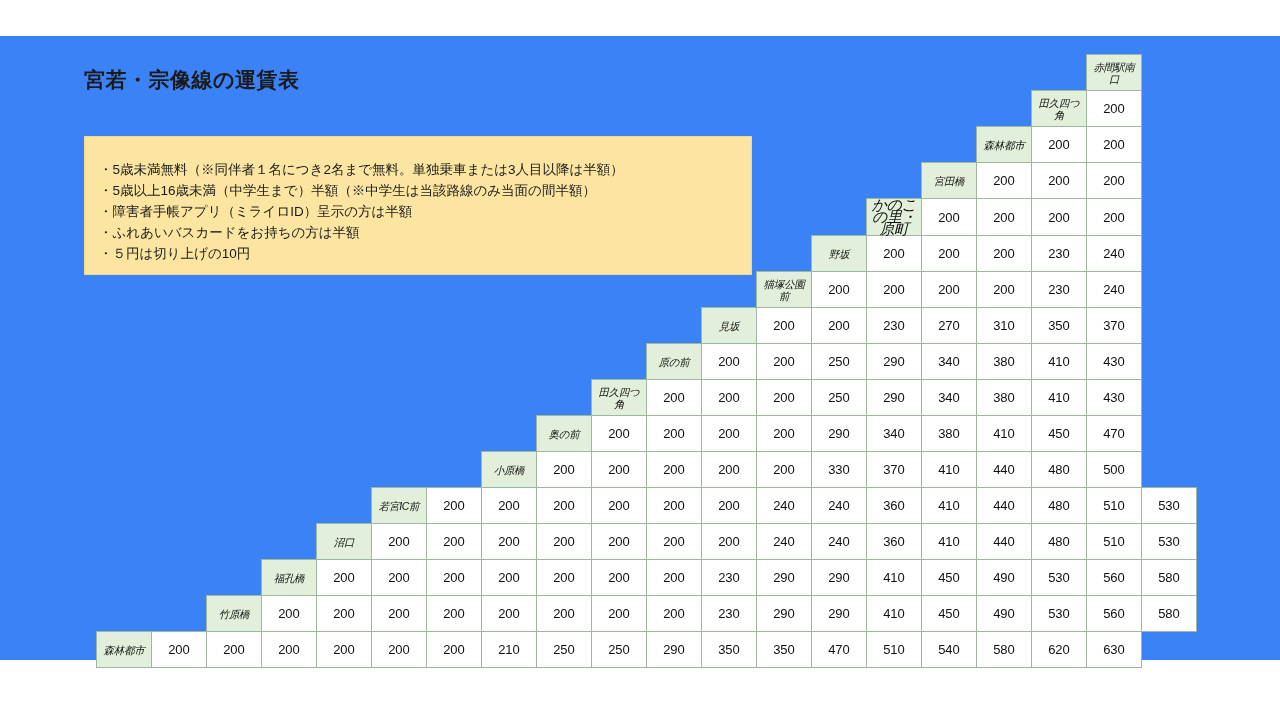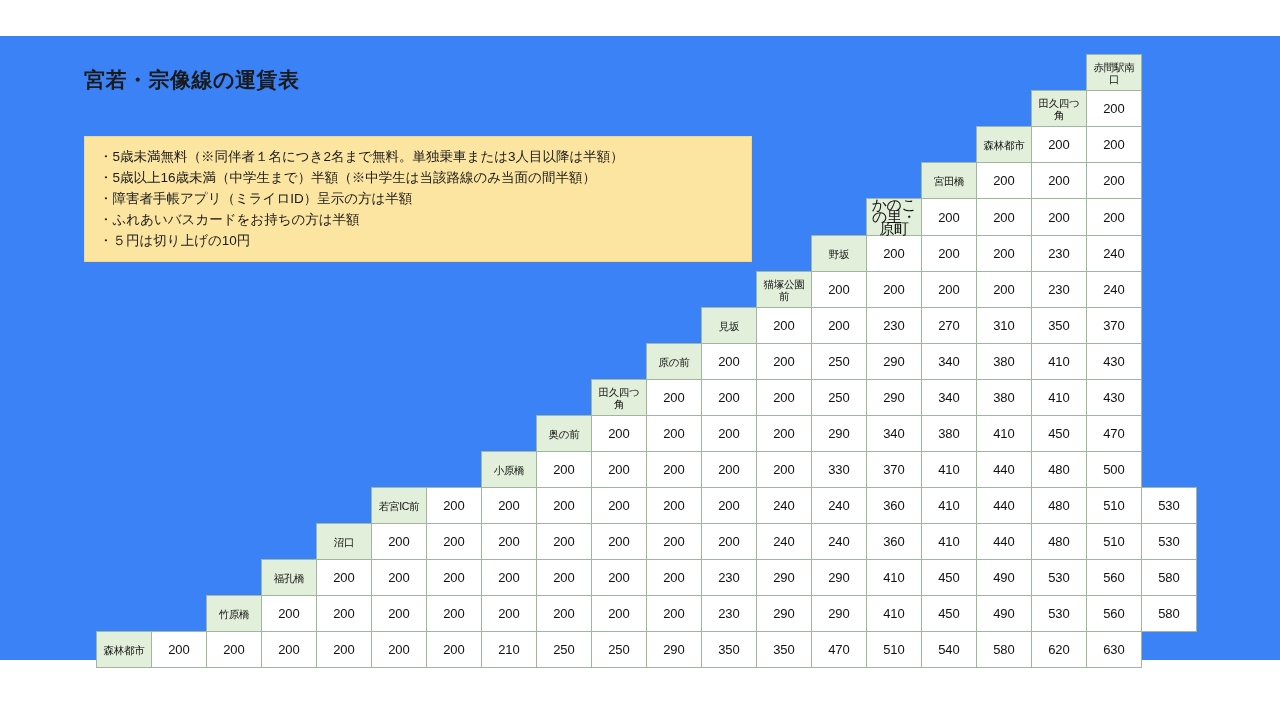--- a/index.html
+++ b/index.html
@@ -23,21 +23,21 @@
     font-weight: bold;
     color: #1a1a1a;
     letter-spacing: 0.5px;
   }
   #notes {
     position: absolute;
     left: 84px; top: 100px;
     width: 668px;
     background: #fbe5a0;
     border: 1px solid #f2d98a;
-    padding: 9px 14px 10px 14px;
+    padding: 22px 14px 10px 14px;
   }
   #notes .note-line {
     font-size: 13.5px;
     line-height: 21px;
     color: #1a1a1a;
     white-space: nowrap;
   }
   
   #fare-wrap {
     position: absolute;
@@ -66,20 +66,21 @@
     border: none;
     background: transparent;
   }
   table.fare td.stop {
     background: #e2efda;
     font-size: 10.5px;
     line-height: 12px;
     letter-spacing: -0.3px;
     color: #111111;
     word-break: break-all;
+    font-style: italic;
   }
   table.fare td.stop.small {
     font-size: 15px;
     letter-spacing: -0.5px;
   }
 </style>
 </head>
 <body>
 
 <div id="page">

